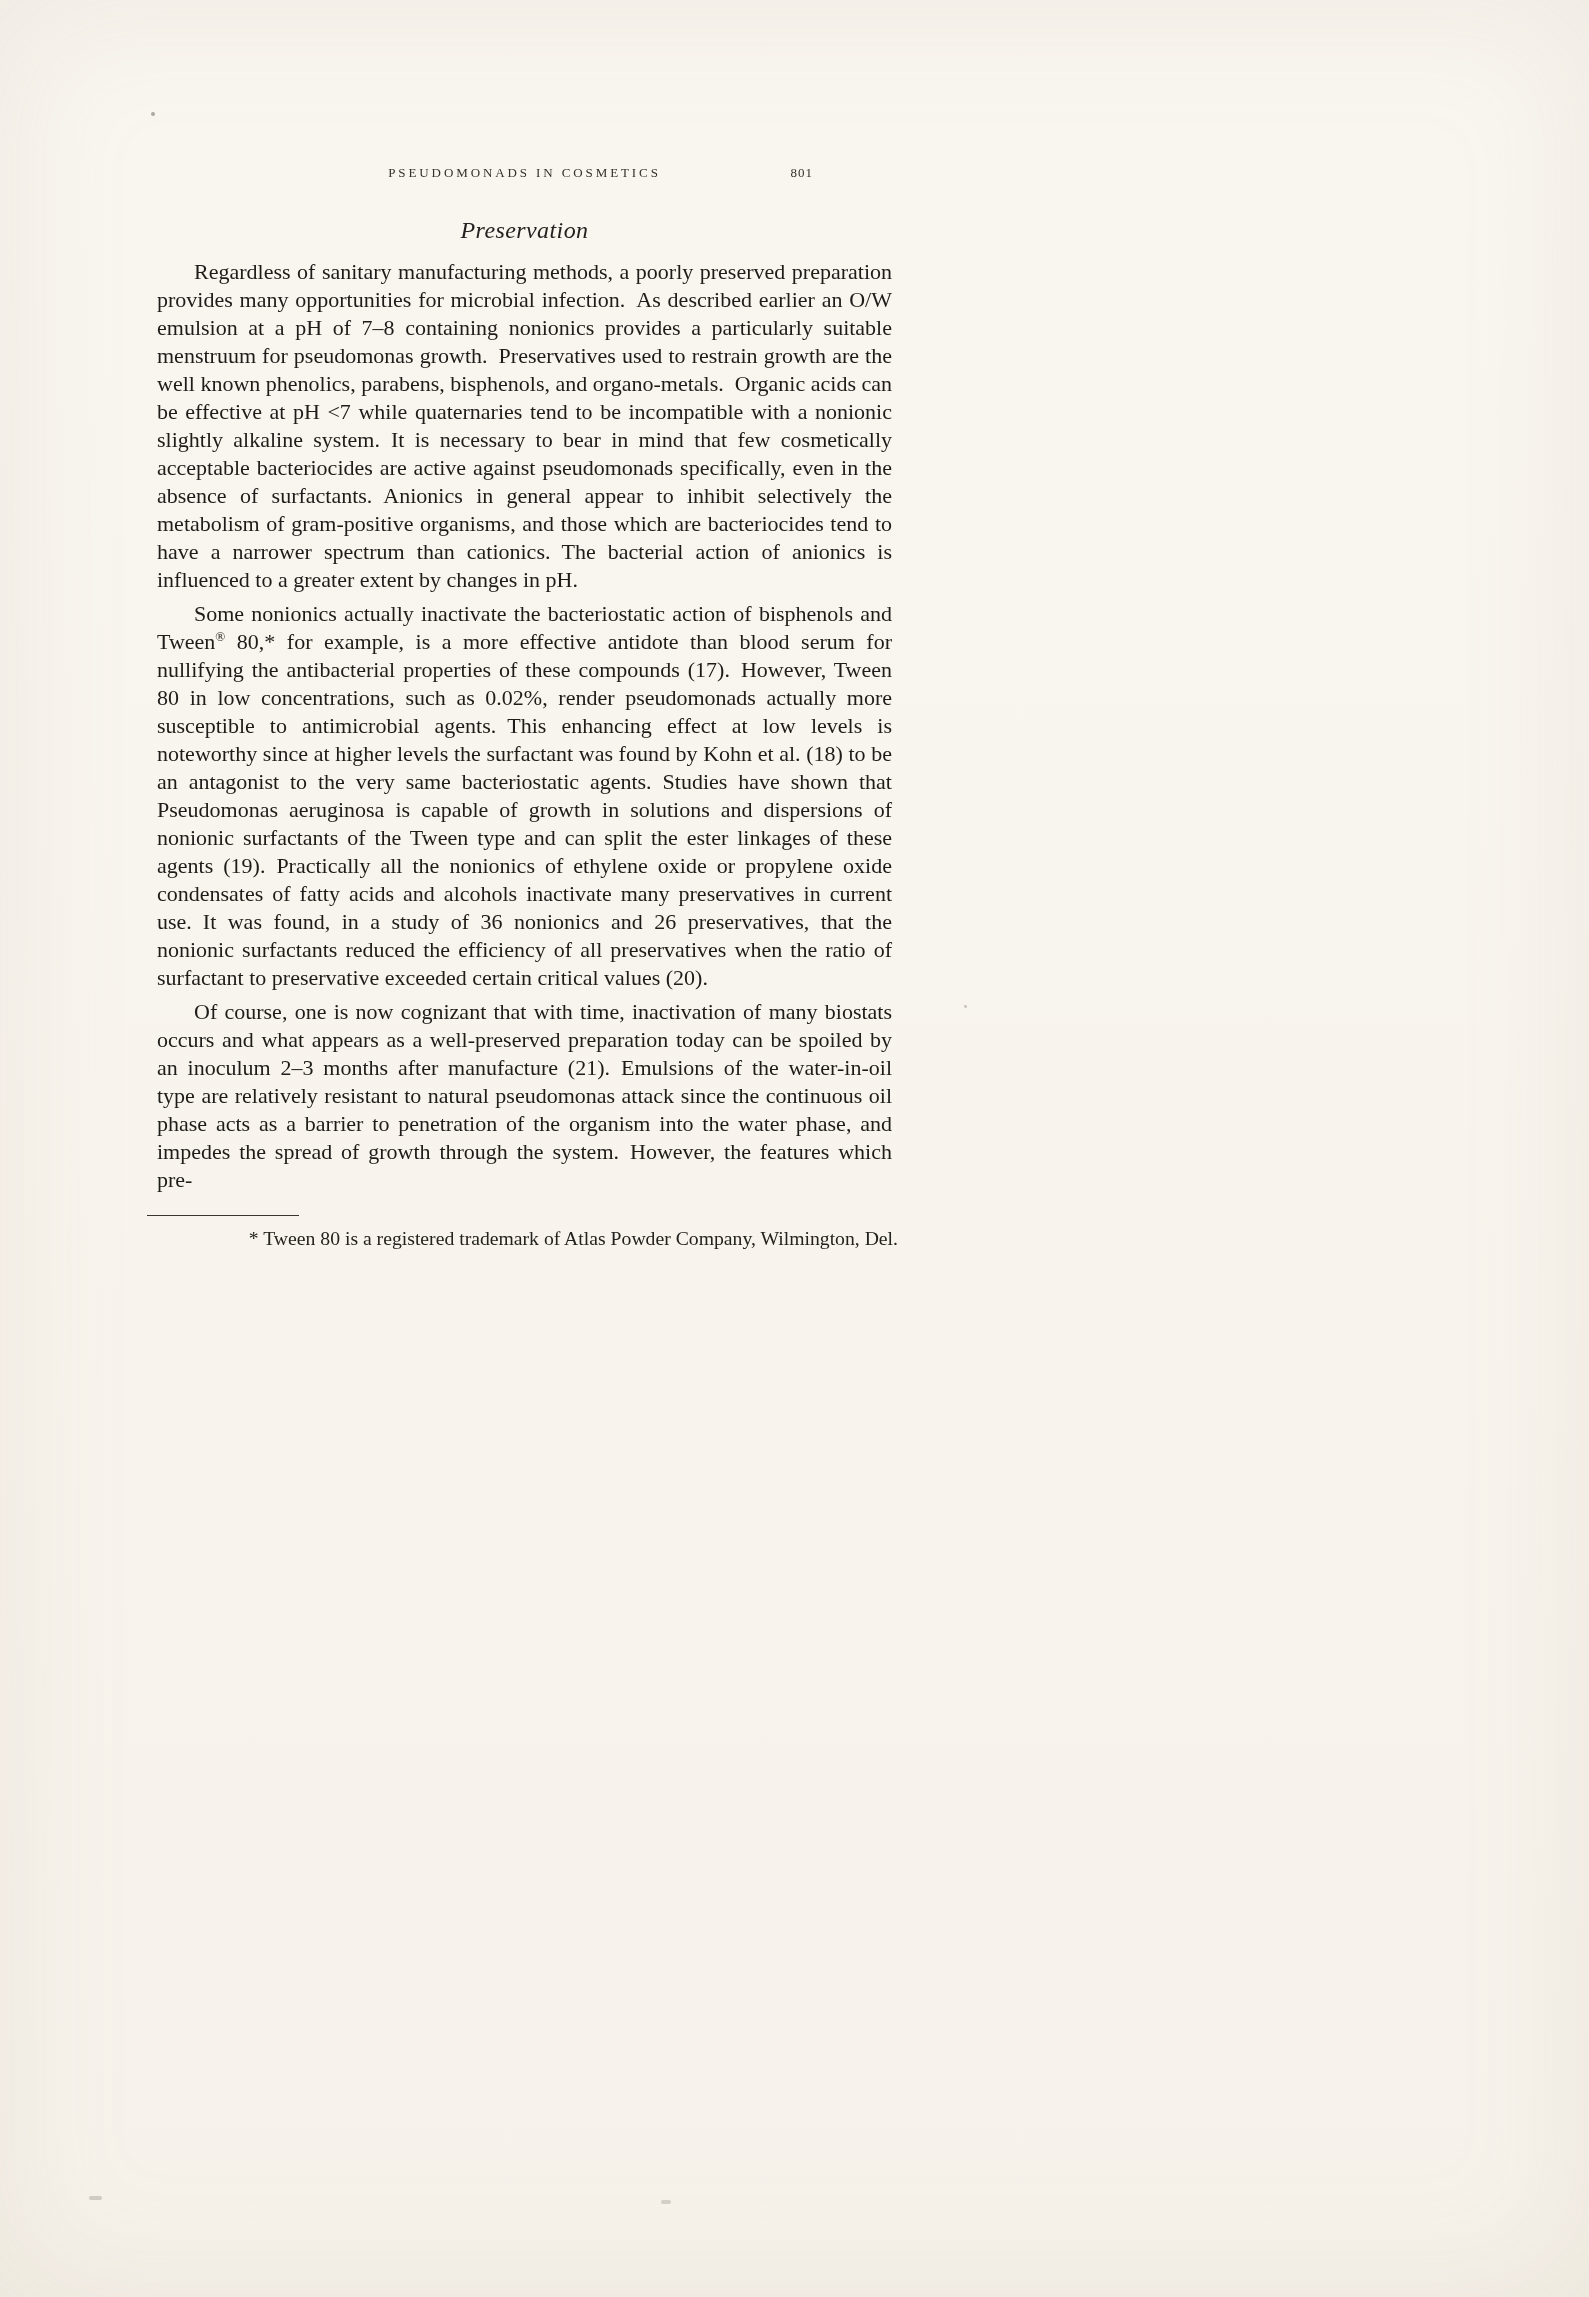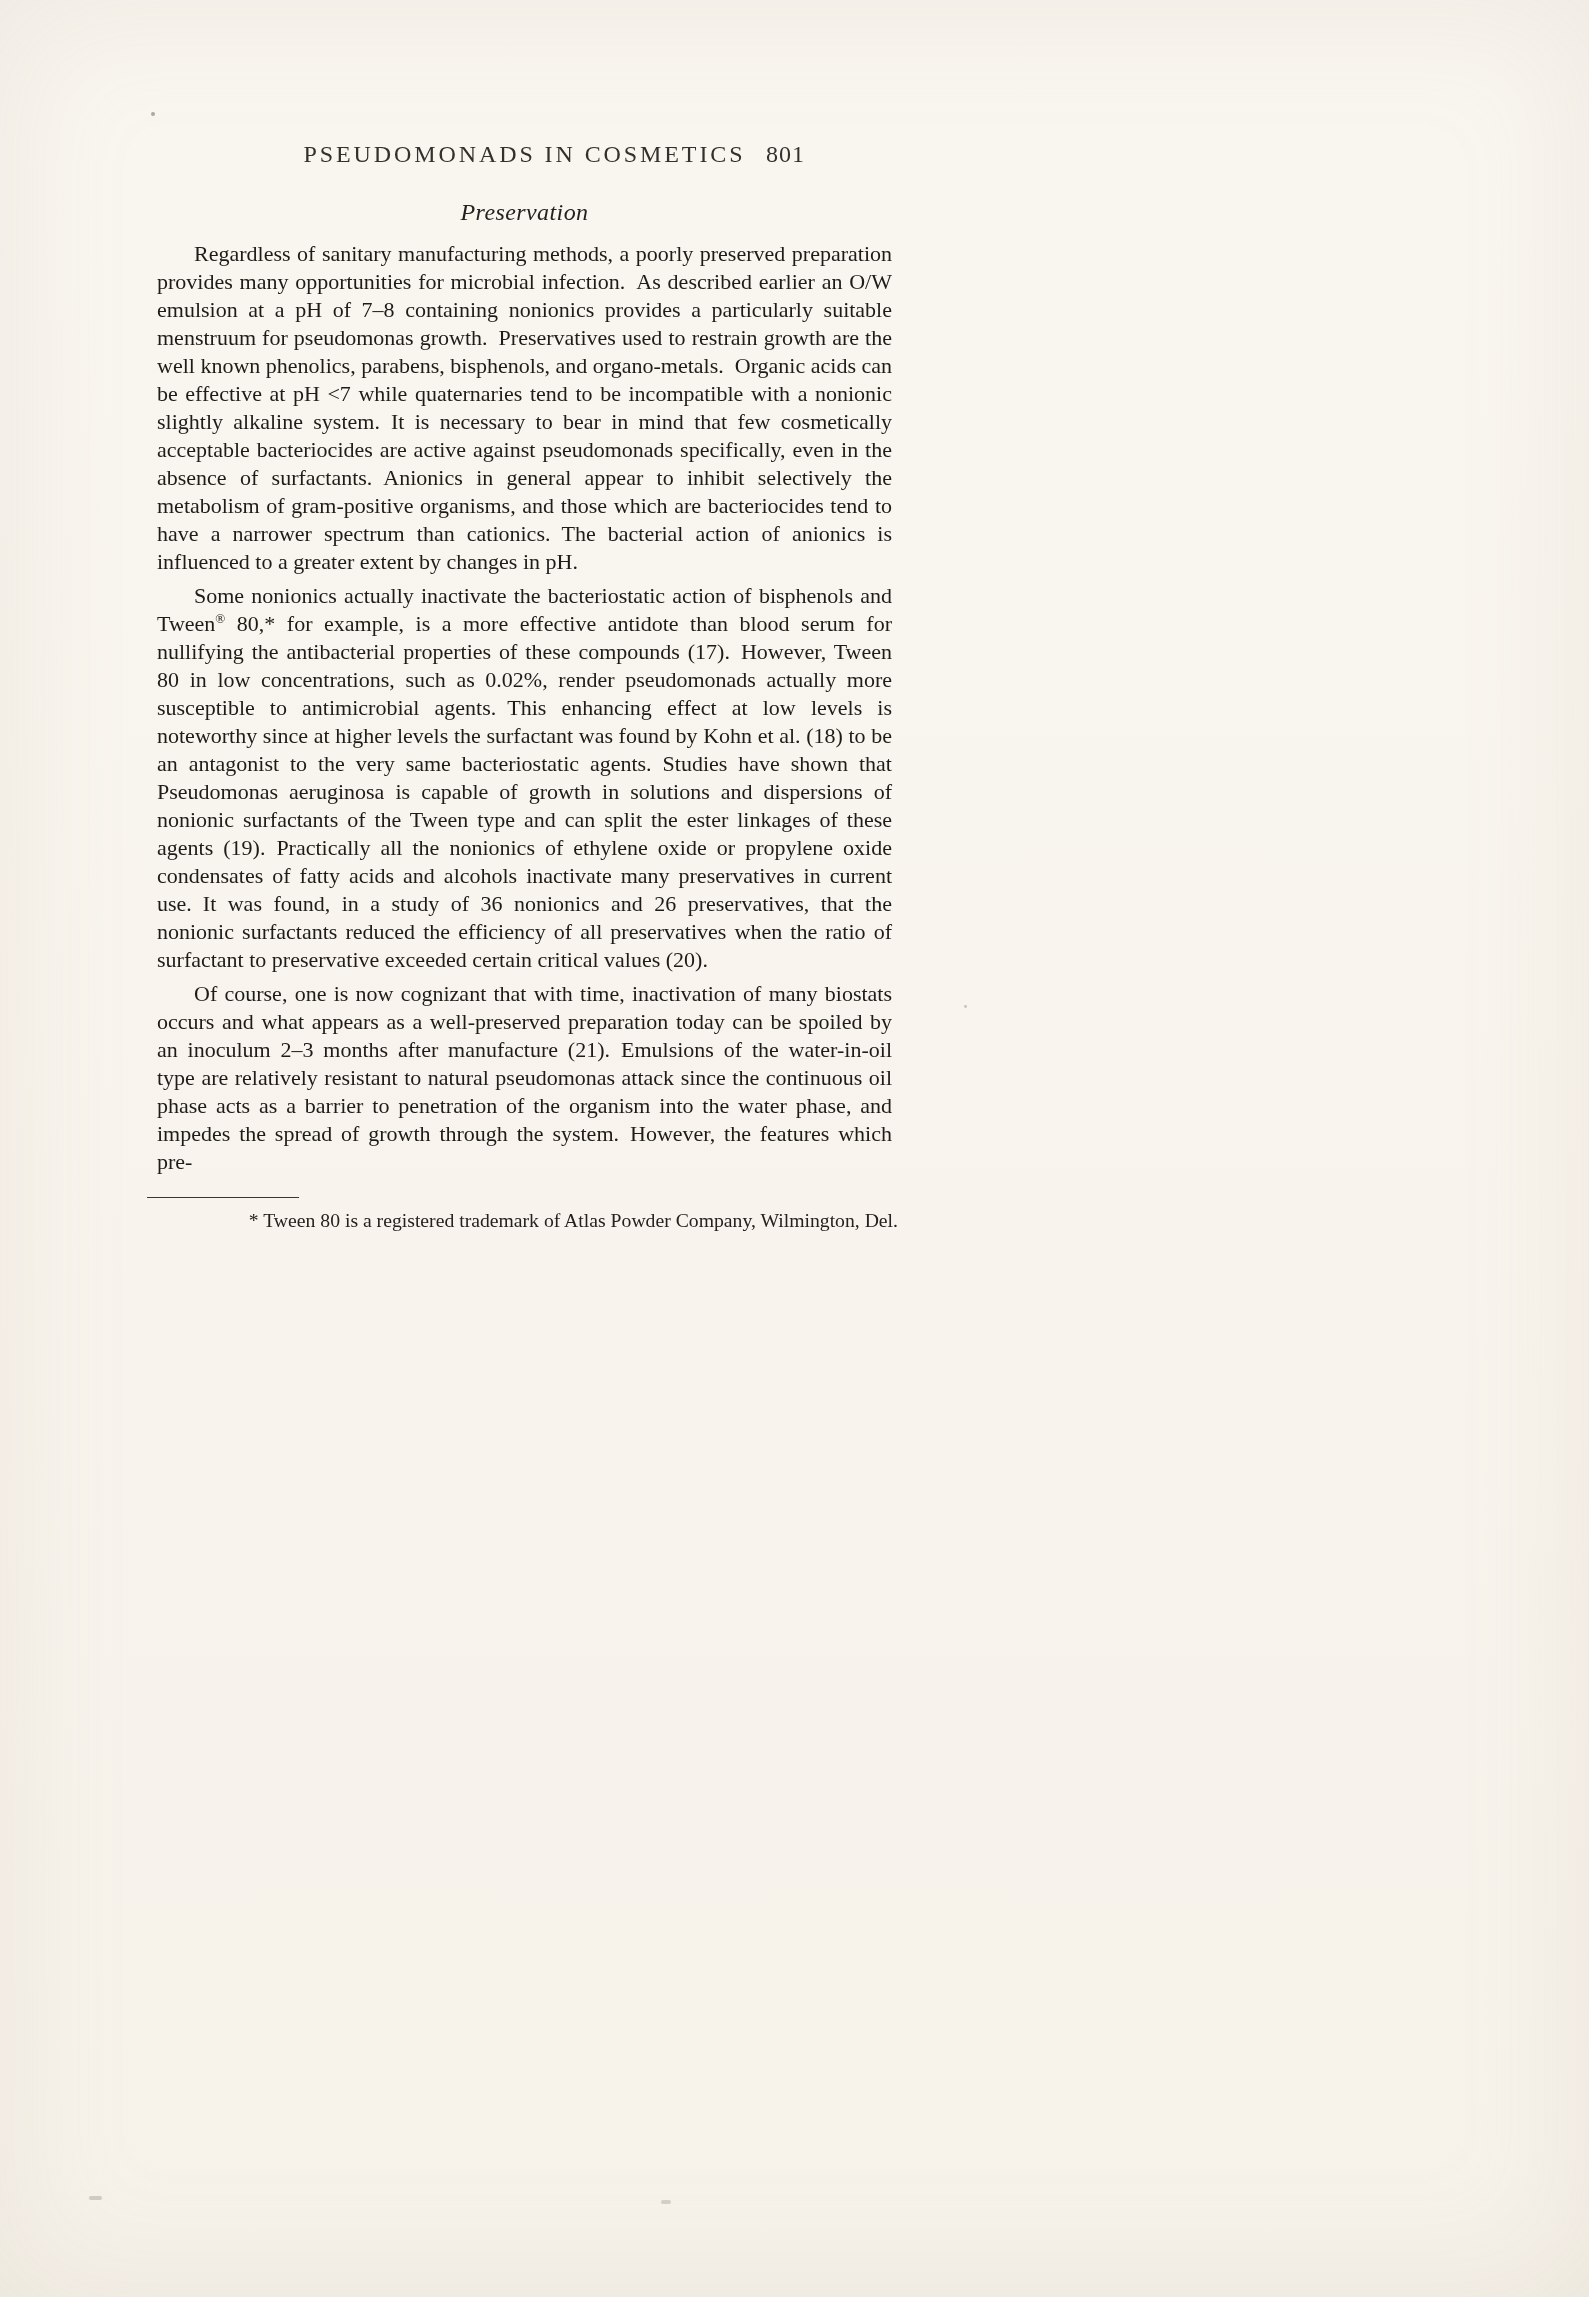--- a/index.html
+++ b/index.html
@@ -19,28 +19,29 @@
   }
   .content {
     position: absolute;
     left: 151px;
     top: 142px;
     width: 747px;
   }
   .running-head {
     position: relative;
     text-align: center;
-    font-size: 24px;
+    font-size: 13px;
     line-height: 25px;
     letter-spacing: 2.9px;
     color: #34302b;
+    margin-top: 18px;
   }
   .folio {
     position: absolute;
-    right: 93px;
+    right: 85px;
     top: 0;
     letter-spacing: 1px;
     color: #34302b;
   }
   .section-title {
     margin: 31px 0 13px 0;
     text-align: center;
     font-style: italic;
     font-weight: normal;
     font-size: 24px;

